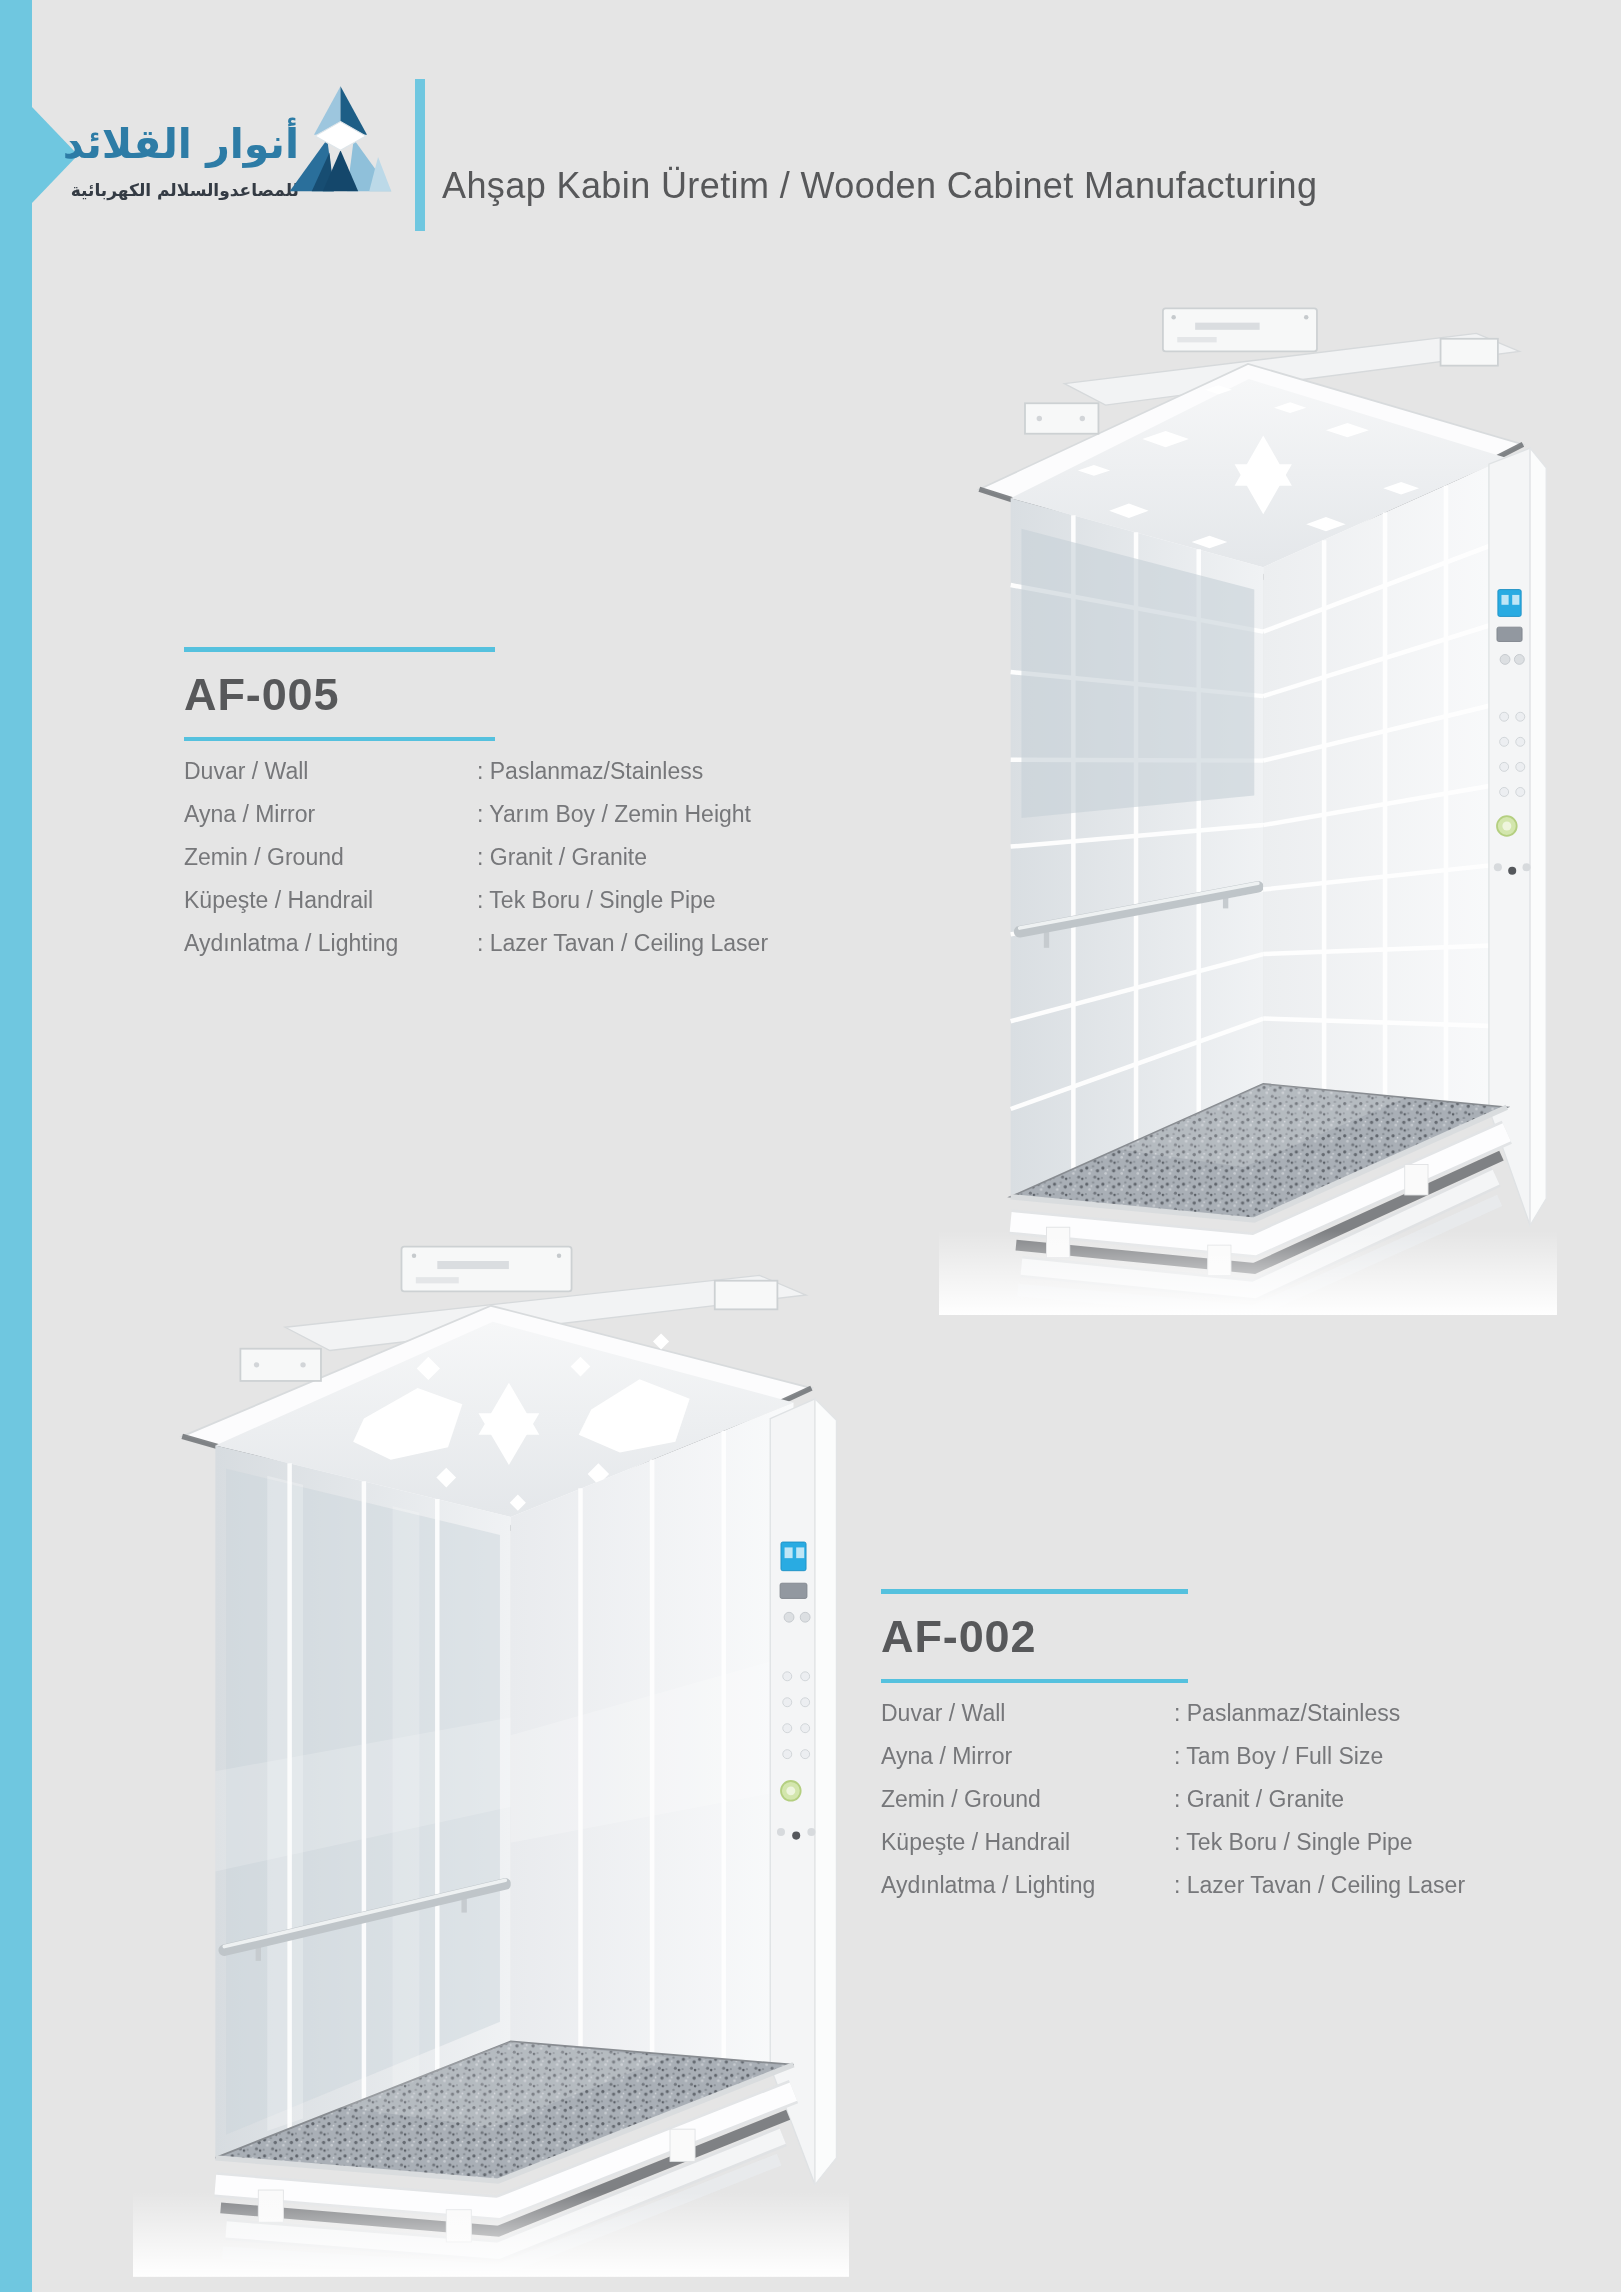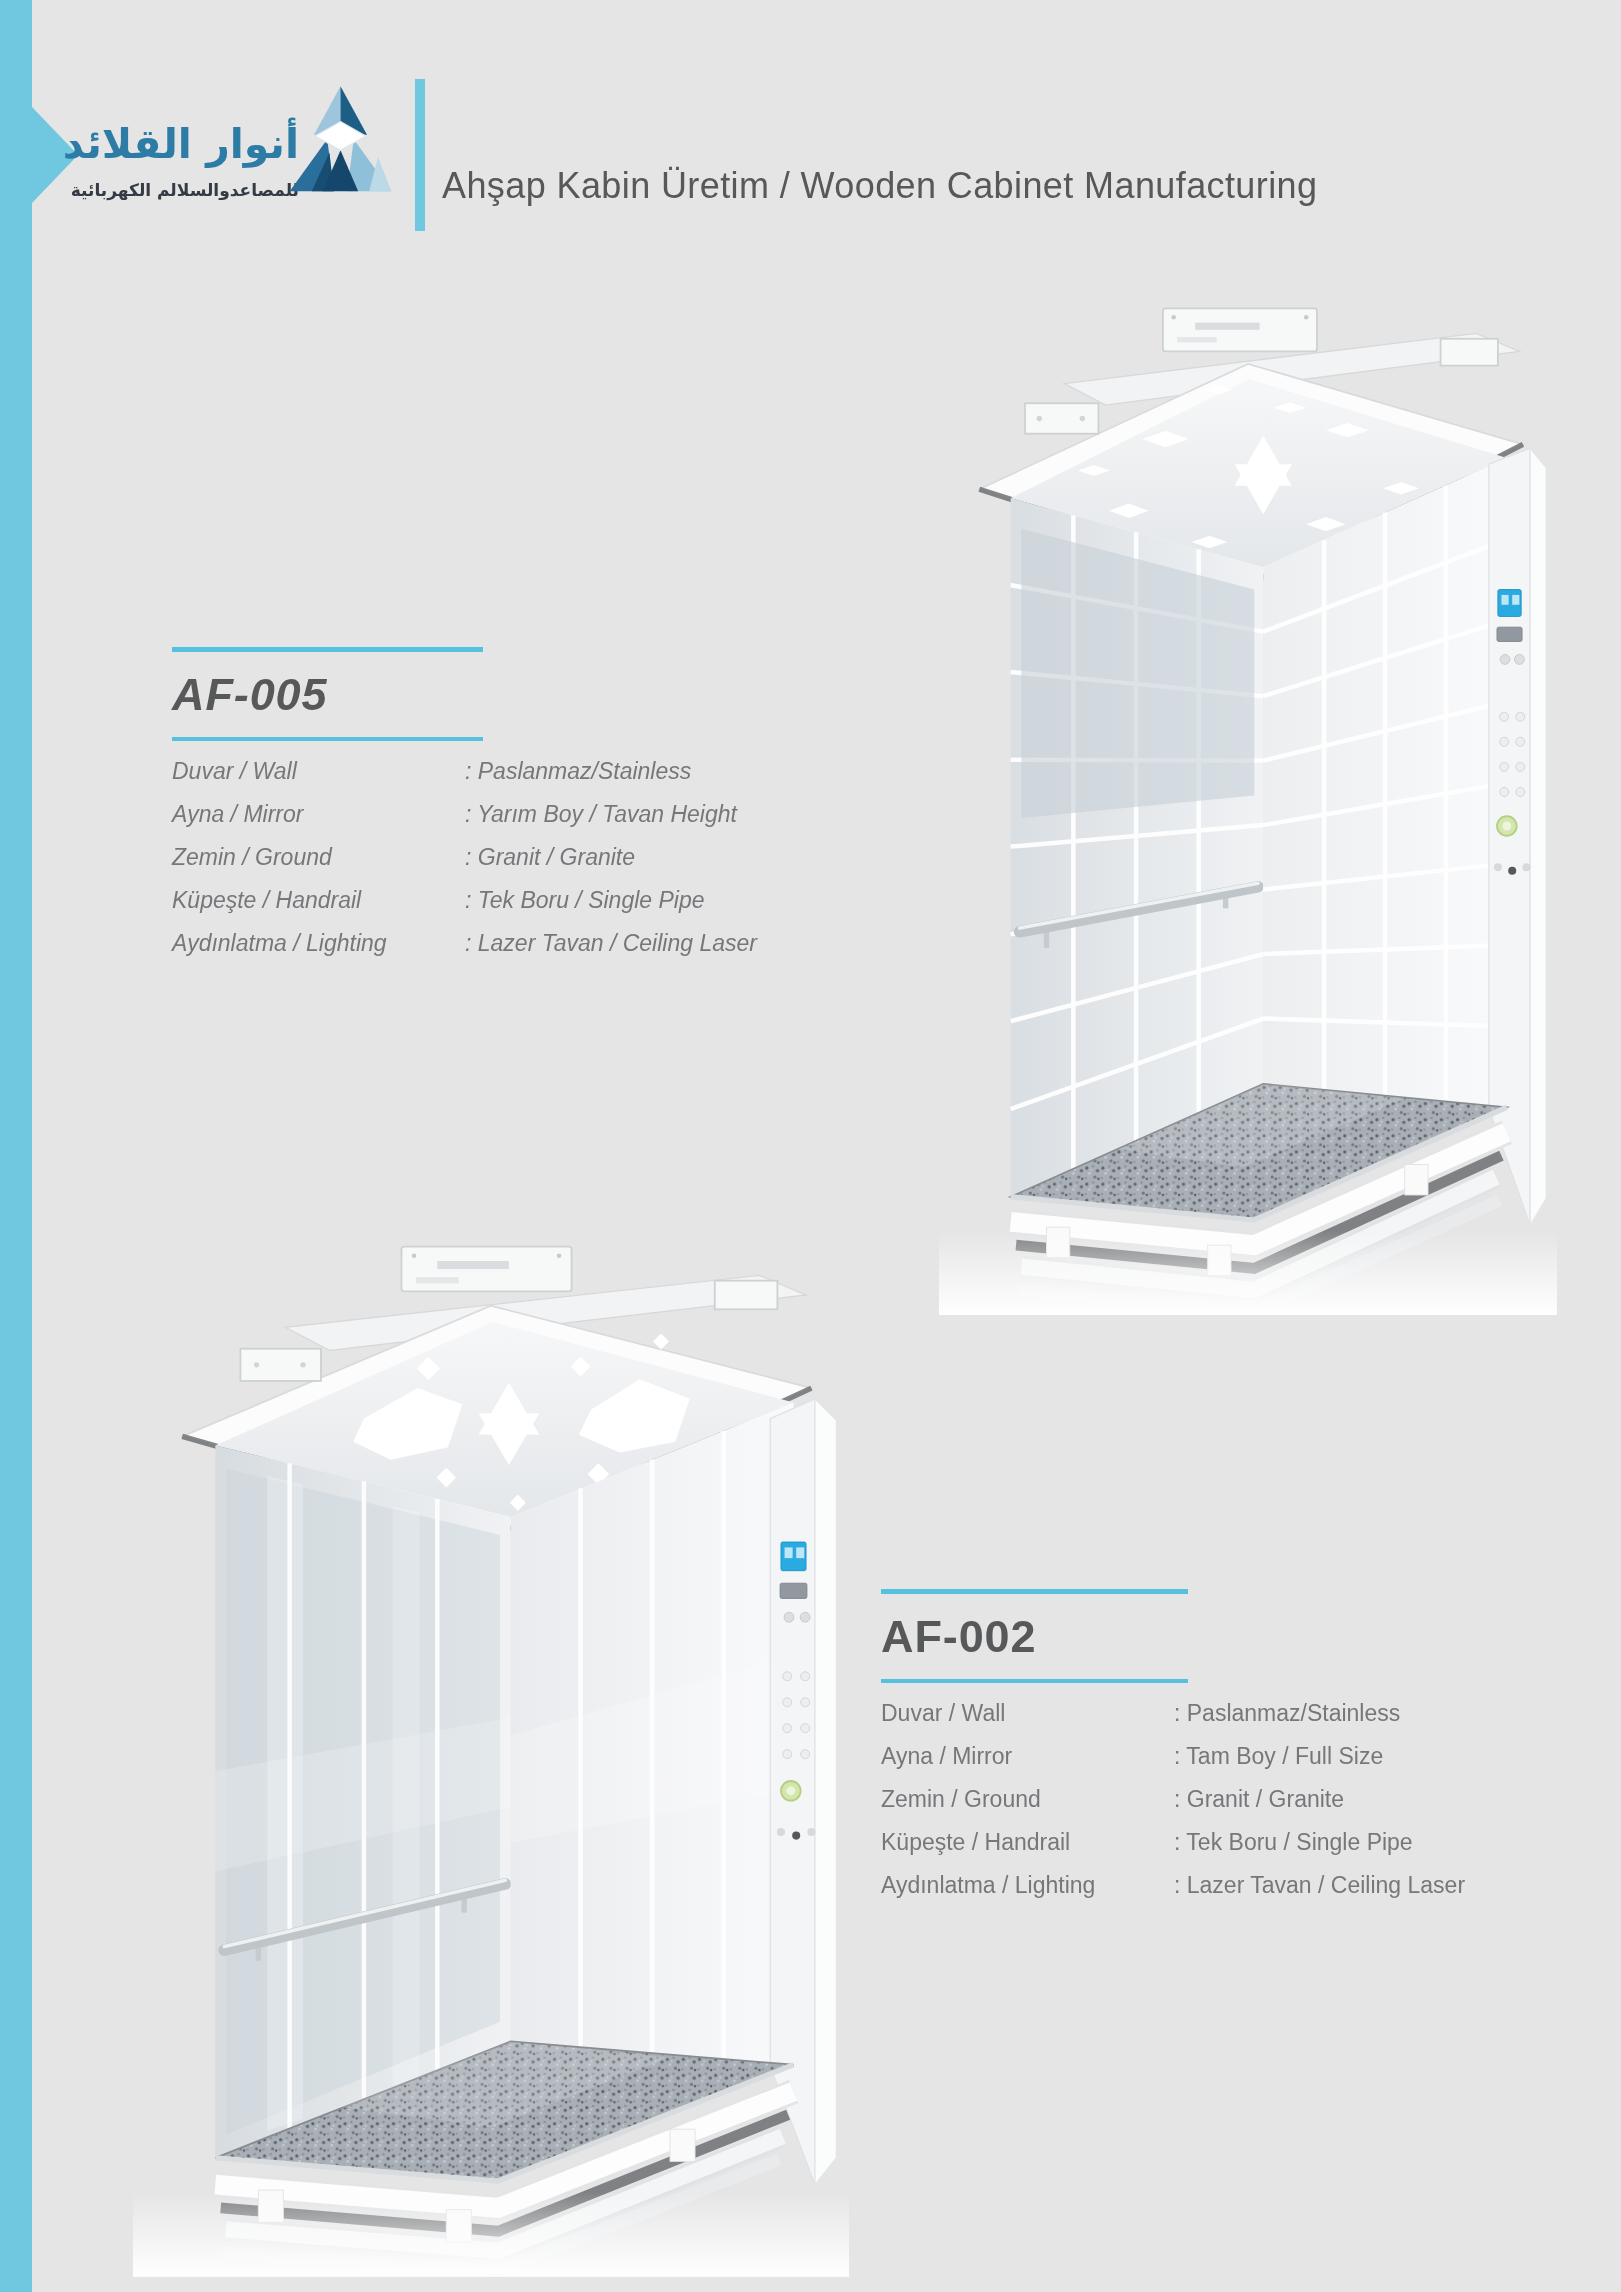--- a/index.html
+++ b/index.html
@@ -18,21 +18,21 @@
             font-size:41px;line-height:1.1;direction:rtl;white-space:nowrap;}
   .brand-sub{font-family:"DejaVu Sans",sans-serif;font-weight:bold;color:#343b44;
              font-size:17px;margin-top:13px;direction:rtl;white-space:nowrap;}
   .logo-pyramid{position:absolute;left:285px;top:84px;width:111px;height:116px;}
   .header-bar{position:absolute;left:415px;top:79px;width:9.9px;height:152px;background:#6fc7e0;}
   .page-title{position:absolute;left:442px;top:165px;font-size:36px;color:#57585a;
               letter-spacing:0.4px;white-space:nowrap;text-align:right;}
 
   
   .product{position:absolute;}
-  .p1{left:172px;top:647px;width:502px;font-style:italic;}
+  .p1{left:184px;top:647px;width:502px;}
   .p2{left:881px;top:1589px;width:502px;}
   .rule{width:311px;height:4.5px;background:#55c1de;}
   .p2 .rule{width:307px;}
   .product-code{font-size:45px;font-weight:bold;color:#57585a;margin:14.3px 0 12.5px 0;
                 line-height:1.3;letter-spacing:0.9px;}
   .spec{margin-top:9px;}
   .spec-row{font-size:23px;color:#76777a;line-height:43px;white-space:nowrap;}
   .spec-label{display:inline-block;width:293px;}
 
   
@@ -70,21 +70,21 @@
 
   <div class="product p1">
     <div class="rule"></div>
     <div class="product-code">AF-005</div>
     <div class="rule"></div>
     <div class="spec">
       <div class="spec-row">
         <span class="spec-label">Duvar / Wall</span><span class="spec-value">: Paslanmaz/Stainless</span>
       </div>
       <div class="spec-row">
-        <span class="spec-label">Ayna / Mirror</span><span class="spec-value">: Yarım Boy / Tavan Height</span>
+        <span class="spec-label">Ayna / Mirror</span><span class="spec-value">: Yarım Boy / Zemin Height</span>
       </div>
       <div class="spec-row">
         <span class="spec-label">Zemin / Ground</span><span class="spec-value">: Granit / Granite</span>
       </div>
       <div class="spec-row">
         <span class="spec-label">Küpeşte / Handrail</span><span class="spec-value">: Tek Boru / Single Pipe</span>
       </div>
       <div class="spec-row">
         <span class="spec-label">Aydınlatma / Lighting</span><span class="spec-value">: Lazer Tavan / Ceiling Laser</span>
       </div>

